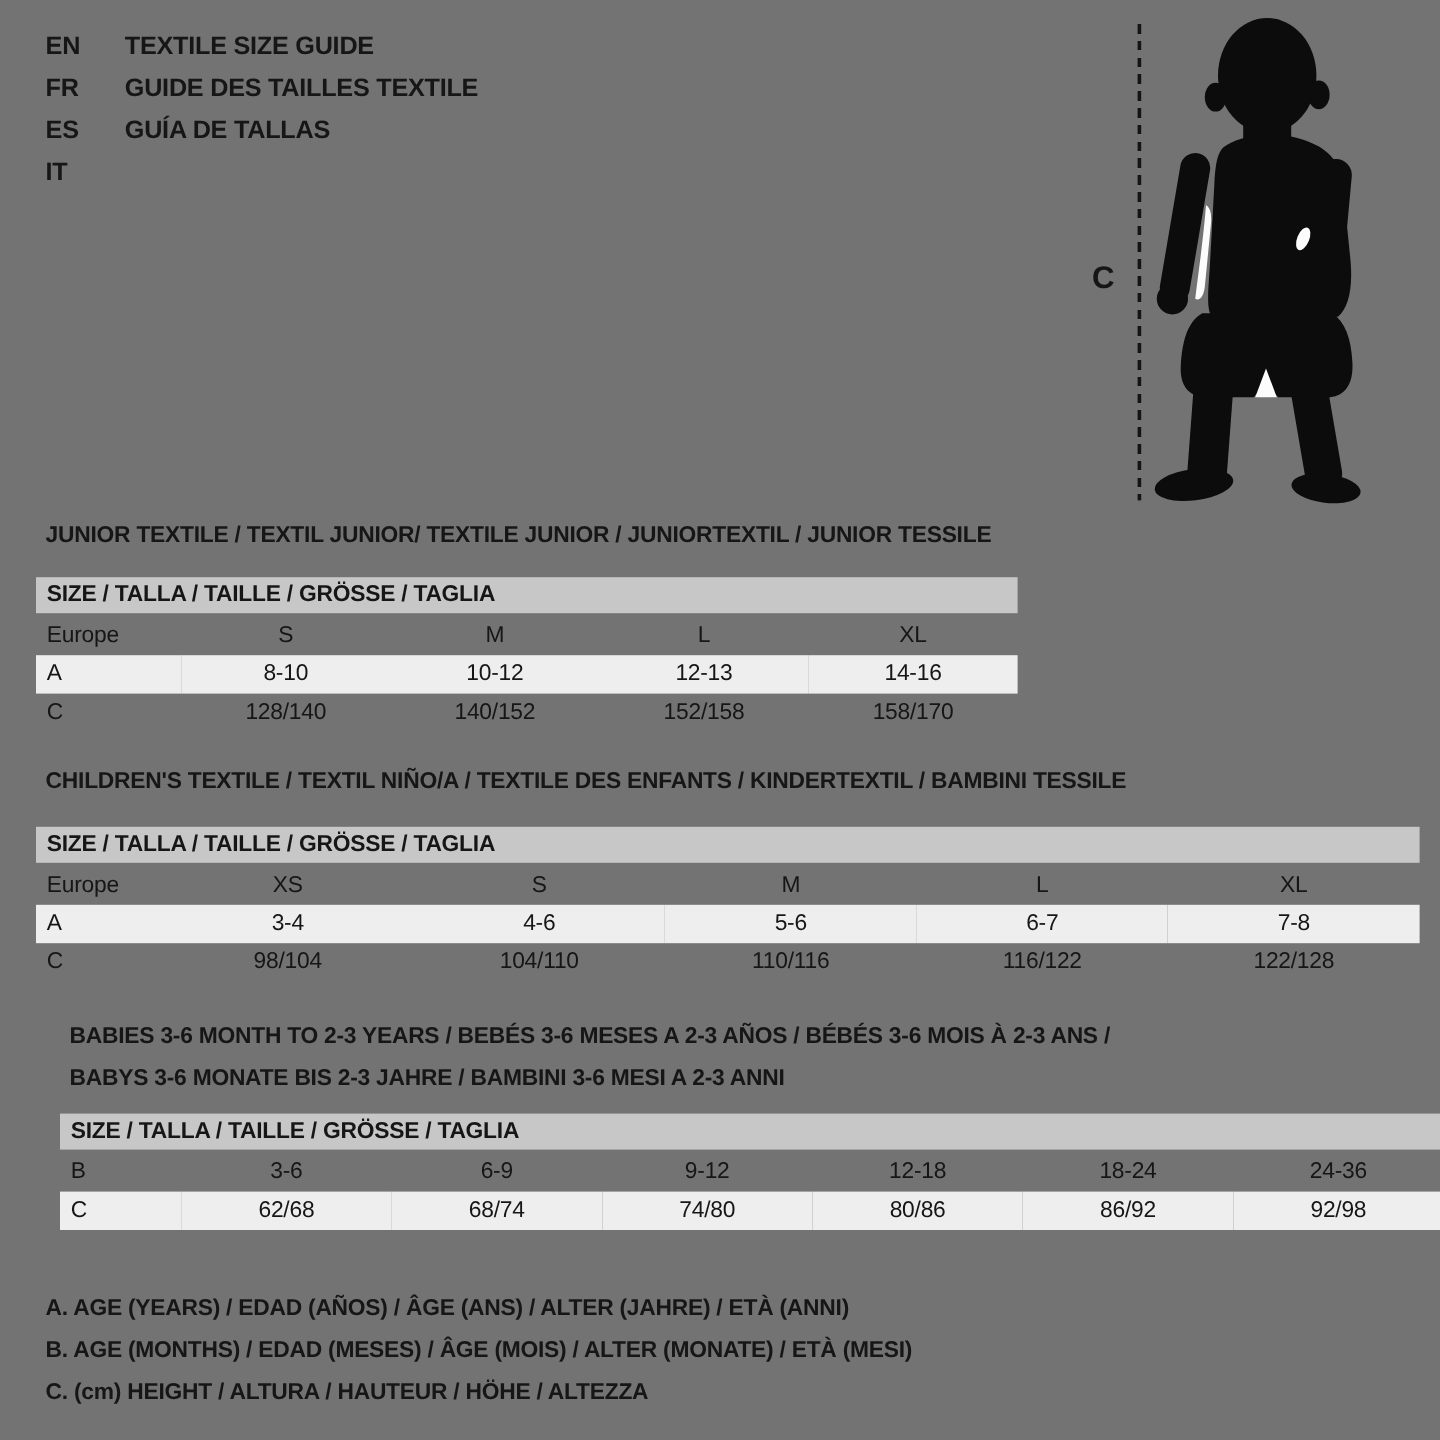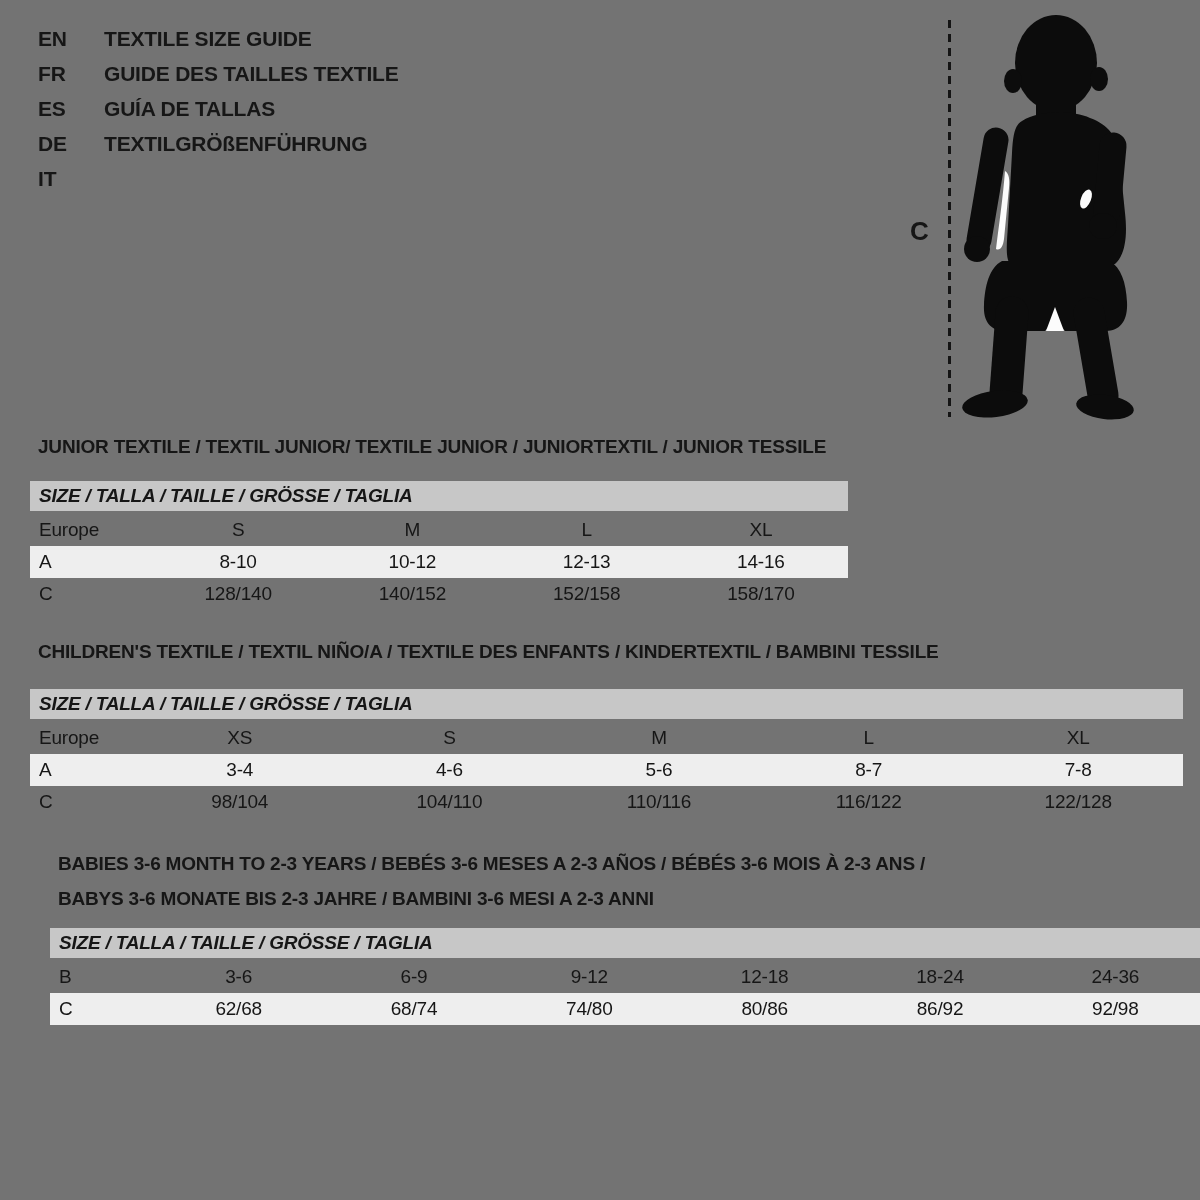--- a/index.html
+++ b/index.html
@@ -24,21 +24,21 @@
   .section-junior{top:436px;width:818px;}
   .section-children{top:641px;width:1153px;}
   .section-babies{top:846px;width:1153px;margin-left:20px;}
   .sec-title{font-size:19px;font-weight:700;line-height:22px;white-space:nowrap;padding-left:8px;}
   .sec-title-2line{line-height:35px;}
   .section-junior .size-bar{margin-top:23px;}
   .section-children .size-bar{margin-top:26px;}
   .section-babies .size-bar{margin-top:12px;}
   .size-bar{
     height:30px;background:#c7c7c7;line-height:30px;padding-left:9px;
-    font-size:19px;font-weight:700;margin-bottom:3px;font-style:italic;
+    font-size:19px;font-weight:700;margin-bottom:3px;
   }
   table{width:100%;border-collapse:collapse;table-layout:fixed;font-size:19px;font-weight:400;}
   td{height:32px;text-align:center;vertical-align:middle;padding:0;}
   td:first-child{text-align:left;padding-left:9px;}
   .section-junior   td:first-child{width:112px;}
   .section-children td:first-child{width:96px;}
   .section-babies   td:first-child{width:92px;}
   tbody tr:nth-child(2){background:#eeeeee;}
   
   .legend{position:absolute;left:38px;top:1073px;}
@@ -54,24 +54,20 @@
       <span class="lang-code">EN</span>
       <span class="lang-label">TEXTILE SIZE GUIDE</span>
     </div>
     <div class="lang-row">
       <span class="lang-code">FR</span>
       <span class="lang-label">GUIDE DES TAILLES TEXTILE</span>
     </div>
     <div class="lang-row">
       <span class="lang-code">ES</span>
       <span class="lang-label">GUÍA DE TALLAS</span>
-    </div>
-    <div class="lang-row">
-      <span class="lang-code">DE</span>
-      <span class="lang-label">TEXTILGRÖßENFÜHRUNG</span>
     </div>
     <div class="lang-row">
       <span class="lang-code">IT</span>
     </div>
   </div>
 
   <span class="c-label">C</span>
   <div class="dash-line"></div>
   <svg class="figure-svg" width="190" height="410" viewBox="0 0 190 410" aria-hidden="true">
     <g fill="#0c0c0c" stroke="none">
@@ -142,21 +138,21 @@
             <td>S</td>
             <td>M</td>
             <td>L</td>
             <td>XL</td>
           </tr>
           <tr>
             <td>A</td>
             <td>3-4</td>
             <td>4-6</td>
             <td>5-6</td>
-            <td>8-7</td>
+            <td>6-7</td>
             <td>7-8</td>
           </tr>
           <tr>
             <td>C</td>
             <td>98/104</td>
             <td>104/110</td>
             <td>110/116</td>
             <td>116/122</td>
             <td>122/128</td>
           </tr>
@@ -185,14 +181,19 @@
             <td>68/74</td>
             <td>74/80</td>
             <td>80/86</td>
             <td>86/92</td>
             <td>92/98</td>
           </tr>
         </tbody>
       </table>
   </div>
 
+  <div class="legend">
+    <div class="legend-line">A. AGE (YEARS) / EDAD (AÑOS) / ÂGE (ANS) / ALTER (JAHRE) / ETÀ (ANNI)</div>
+    <div class="legend-line">B. AGE (MONTHS) / EDAD (MESES) / ÂGE (MOIS) / ALTER (MONATE) / ETÀ (MESI)</div>
+    <div class="legend-line">C. (cm) HEIGHT / ALTURA / HAUTEUR / HÖHE / ALTEZZA</div>
+  </div>
 
 </div>
 
 </body></html>

